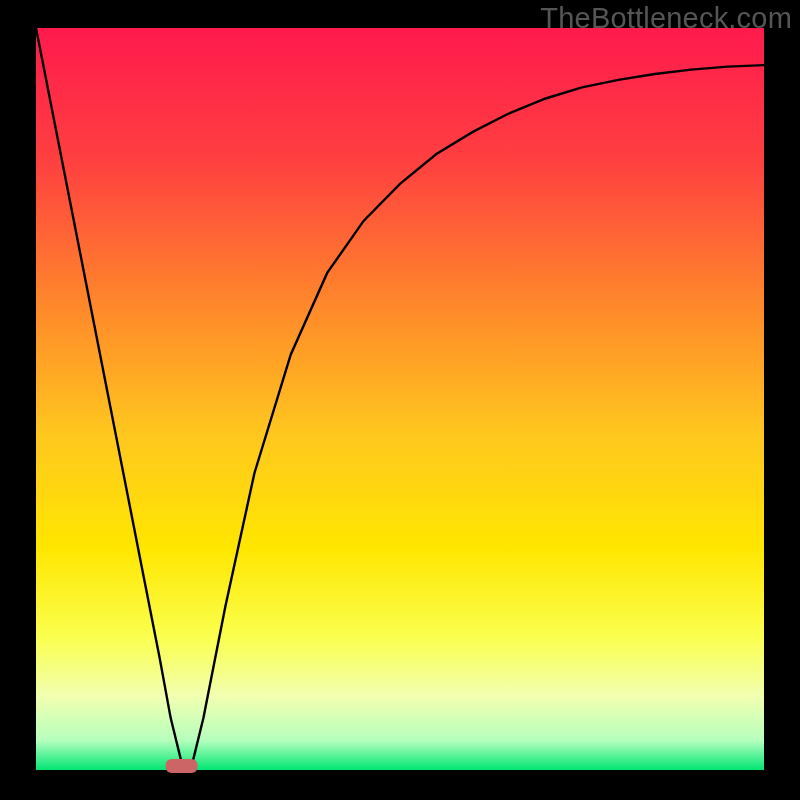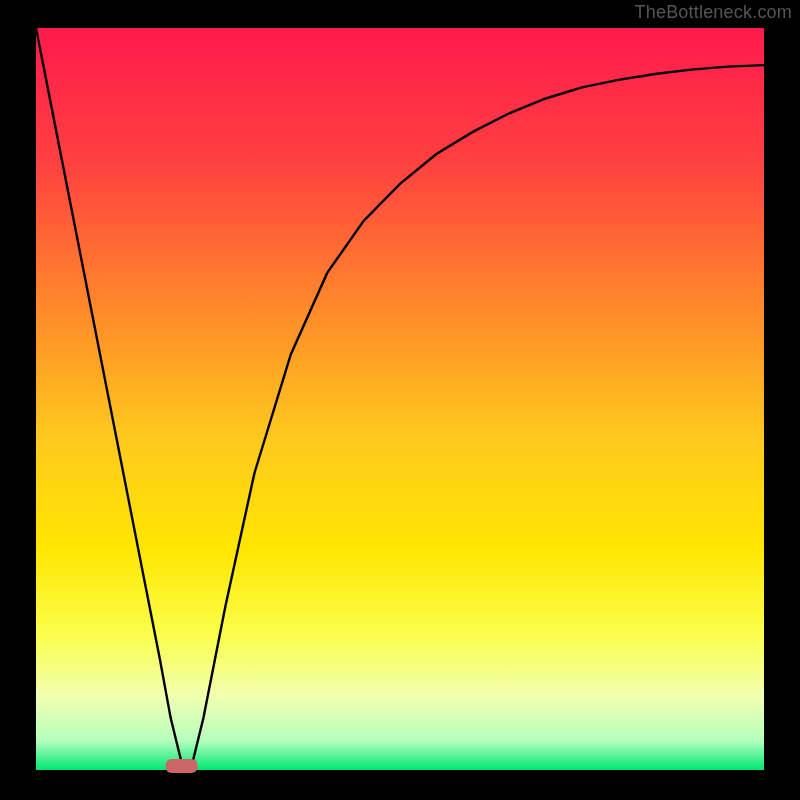--- a/index.html
+++ b/index.html
@@ -15,21 +15,21 @@
     position: relative;
     width: 800px;
     height: 800px;
     box-sizing: border-box;
   }
   .watermark {
     position: absolute;
     top: 2px;
     right: 8px;
     color: #555;
-    font-size: 18px;
+    font-size: 29px;
     font-weight: 500;
     font-family: Arial, Helvetica, sans-serif;
     letter-spacing: 0.2px;
     z-index: 5;
   }
   svg.plot {
     position: absolute;
     left: 0;
     top: 0;
   }

